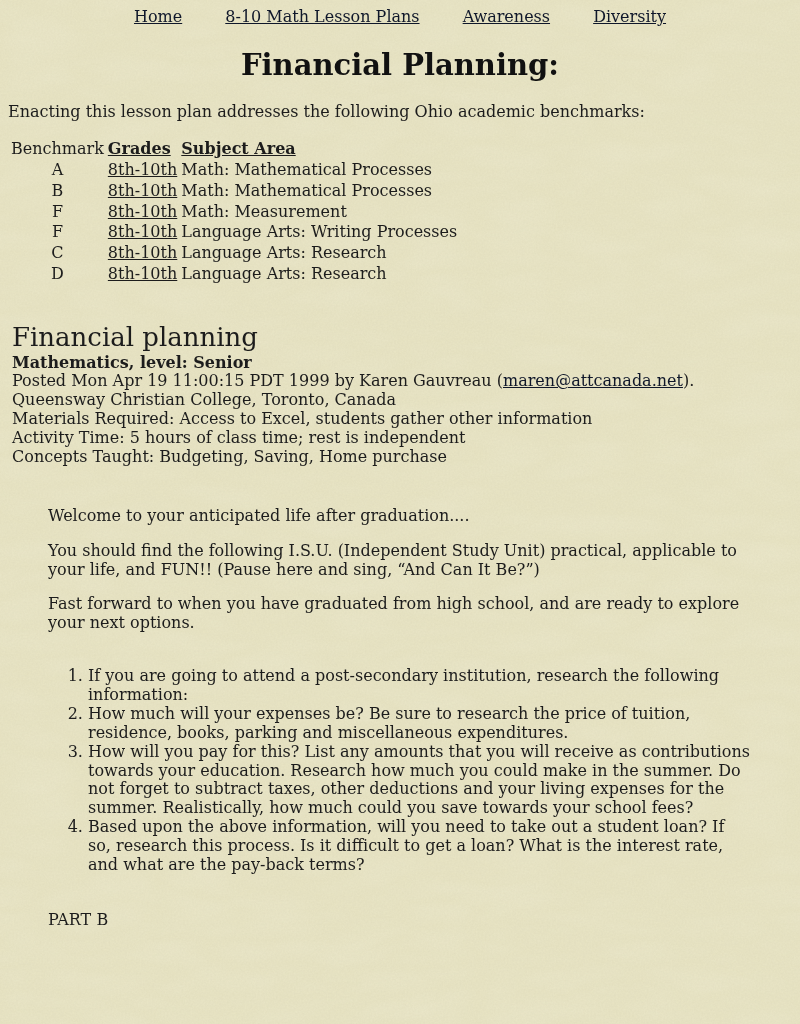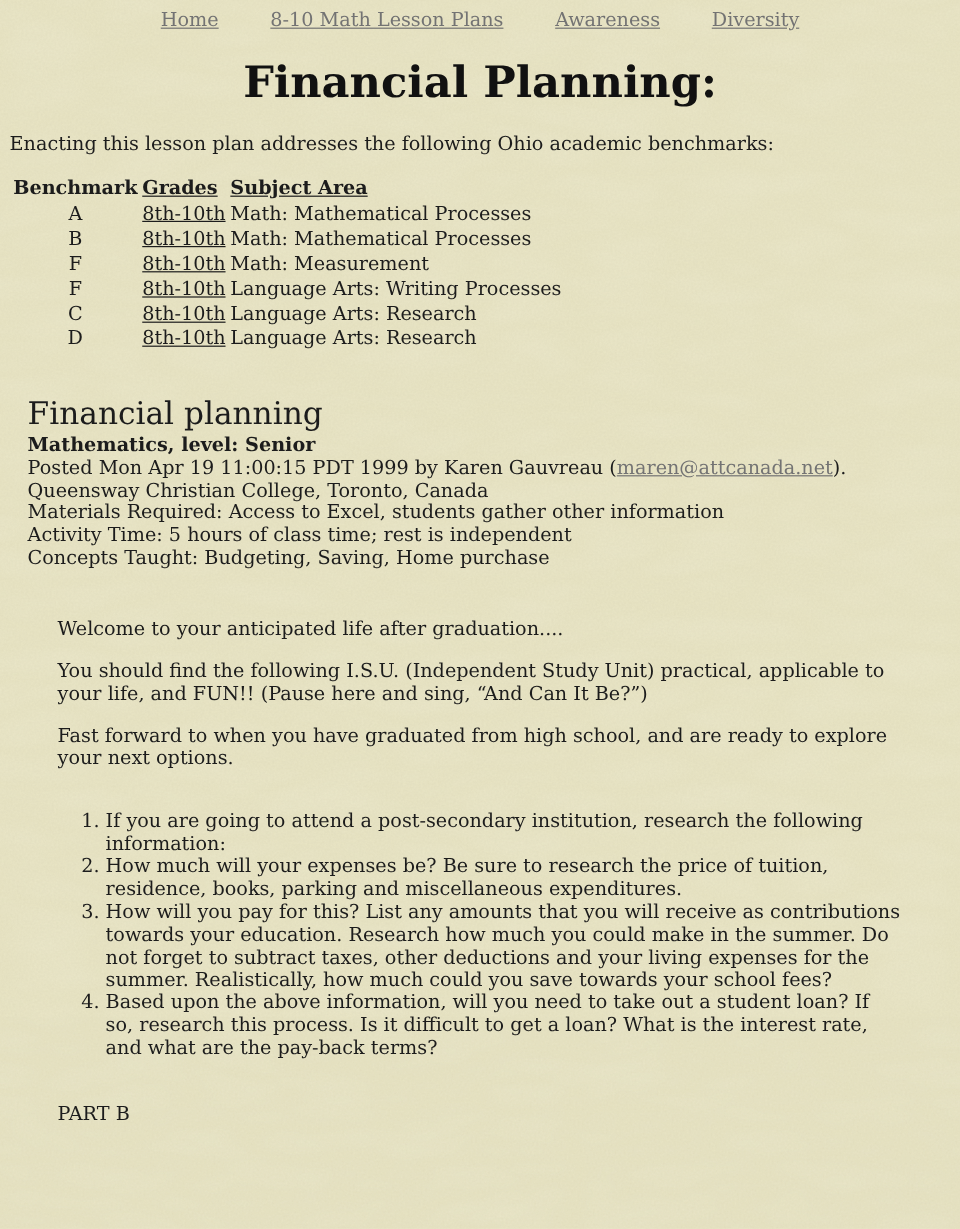--- a/index.html
+++ b/index.html
@@ -17,53 +17,53 @@
     width: 100vw;
     height: 100vh;
     z-index: 0;
     pointer-events: none;
   }
   .page {
     position: relative;
     z-index: 1;
     max-width: 784px;
   }
-  a { color: #737373; cursor: pointer; }
+  a { color: #0f172a; cursor: pointer; }
   nav { text-align: center; margin: 0 0 4px 0; }
   nav a { margin: 0 19px; }
   h1 {
     text-align: center;
-    font-size: 36px;
+    font-size: 29px;
     font-weight: bold;
     line-height: 1.18;
     margin: 21px 0;
     color: #111111;
   }
   p { margin: 16px 0; }
   table.benchmarks {
     border-collapse: separate;
     border-spacing: 2px;
     margin: 16px 0 0 0;
     font-size: 16px;
   }
   table.benchmarks th,
   table.benchmarks td { padding: 0 1px; vertical-align: top; }
   table.benchmarks th.bench-hdr {
-    font-weight: bold;
+    font-weight: normal;
     text-align: center;
     min-width: 86px;
   }
   table.benchmarks td.col-hdr {
     font-weight: bold;
     text-decoration: underline;
     text-align: left;
   }
   table.benchmarks td.bench-letter { text-align: center; }
   table.benchmarks td.grades-cell { min-width: 55px; text-decoration: underline; }
-  .lesson-block { margin: 35px 0 16px 15px; }
+  .lesson-block { margin: 35px 0 16px 4px; }
   .lesson-heading { font-size: 26px; line-height: 1.25; }
   .lesson-sub { font-weight: bold; }
   blockquote.assignment { margin: 40px 40px 16px 40px; }
   blockquote.assignment ol { margin: 34px 0; padding-left: 40px; }
   blockquote.assignment li { margin: 0; }
   .part-b { margin-top: 36px; }
 </style>
 </head>
 <body>
 

